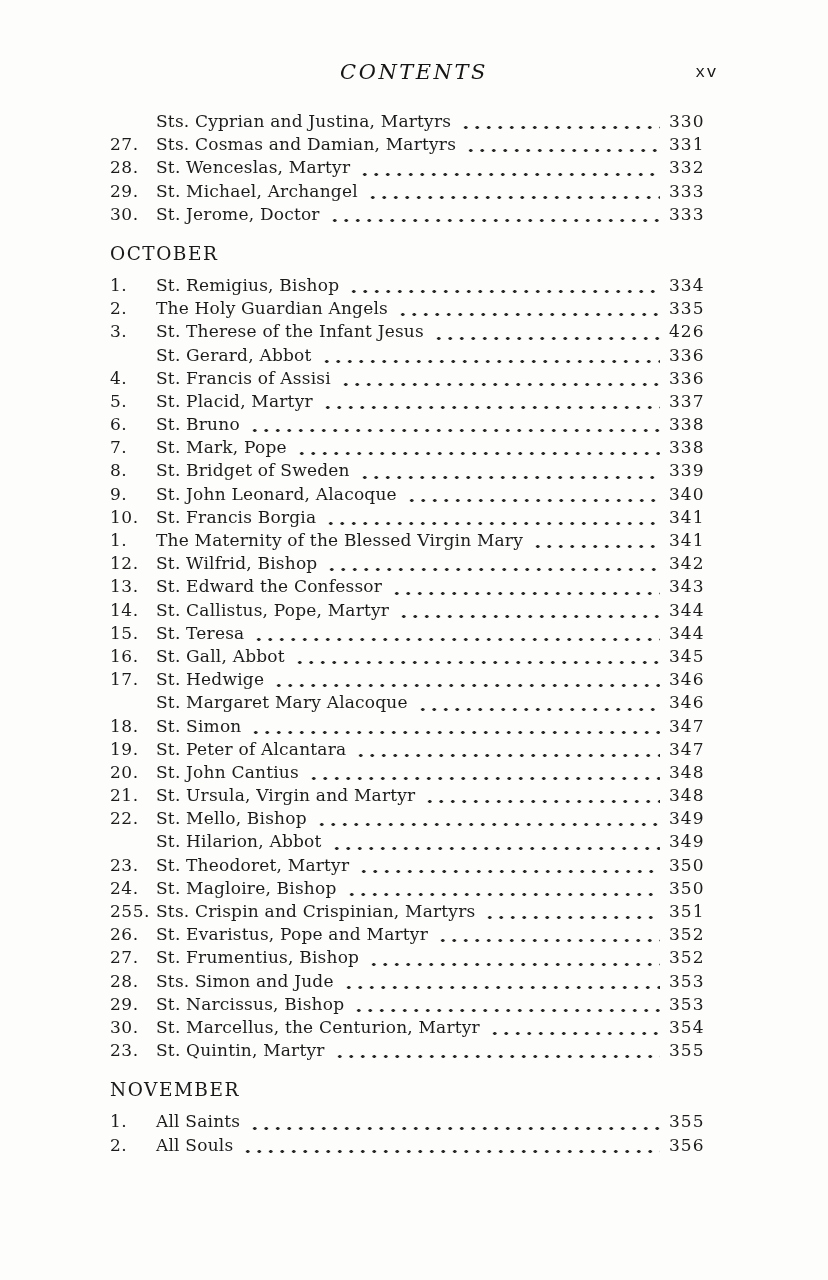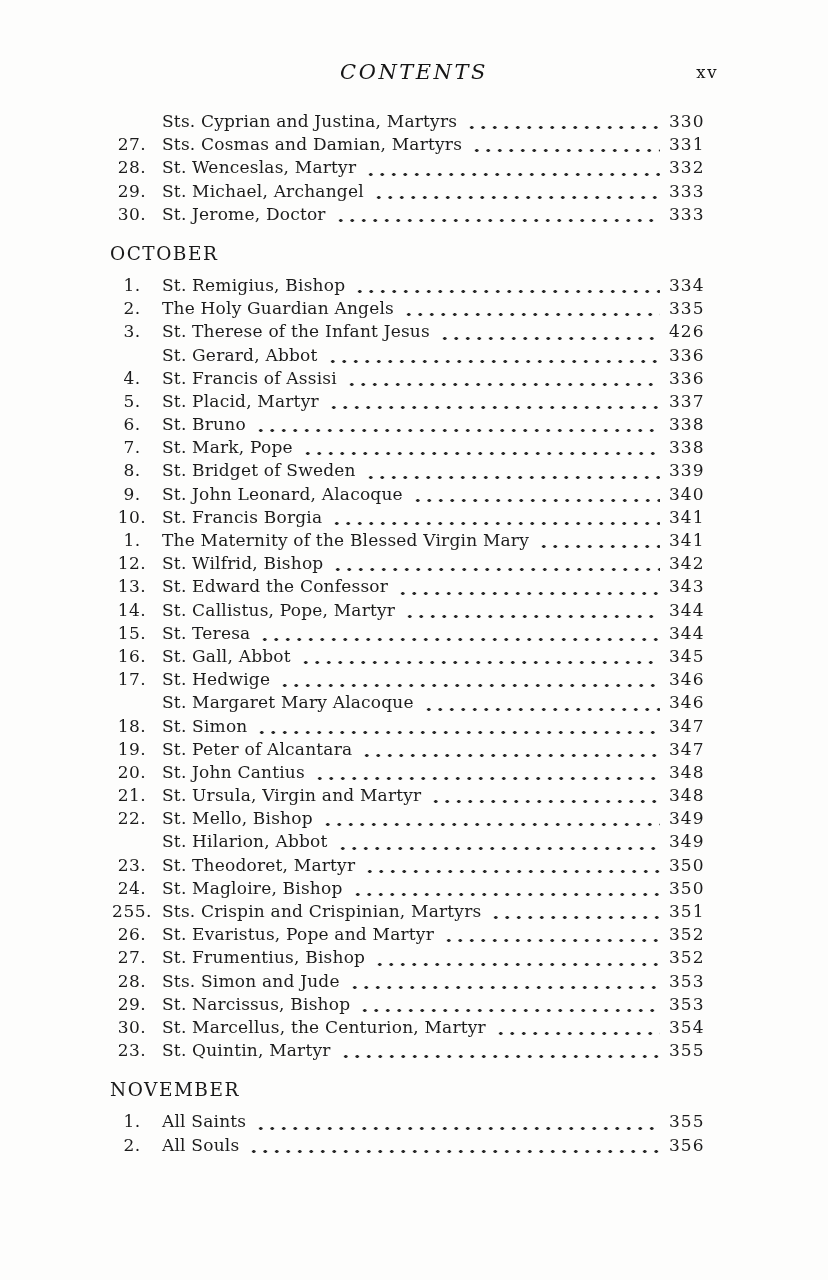--- a/index.html
+++ b/index.html
@@ -37,20 +37,21 @@
     letter-spacing: 2.5px;
     color: #161616;
   }
   .folio {
     position: absolute;
     right: -11px;
     top: 3px;
     font-size: 16.5px;
     letter-spacing: 1.5px;
     color: #161616;
+    font-family: Liberation Mono, monospace;
   }
   main {
     position: relative;
   }
   .sec-heading {
     margin: 17px 0 10px 0;
     font-size: 18.5px;
     font-weight: normal;
     letter-spacing: 1.5px;
     color: #1a1a1a;
@@ -58,26 +59,26 @@
   .row {
     display: flex;
     align-items: baseline;
     height: 23.2px;
     font-size: 17px;
     line-height: 23.2px;
     white-space: nowrap;
   }
   .day {
     flex: 0 0 44px;
-    text-align: center;
+    text-align: left;
     letter-spacing: 0.5px;
   }
   .t {
     flex: 0 0 auto;
-    margin-left: 8px;
+    margin-left: 2px;
     letter-spacing: 0.2px;
   }
   .leader {
     flex: 1 1 auto;
     align-self: stretch;
     margin: 0 9px 0 7px;
     background-image: radial-gradient(circle, #262626 1.45px, rgba(0,0,0,0) 1.85px);
     background-size: 11.5px 5px;
     background-repeat: repeat-x;
     background-position: left 2px bottom 3px;

